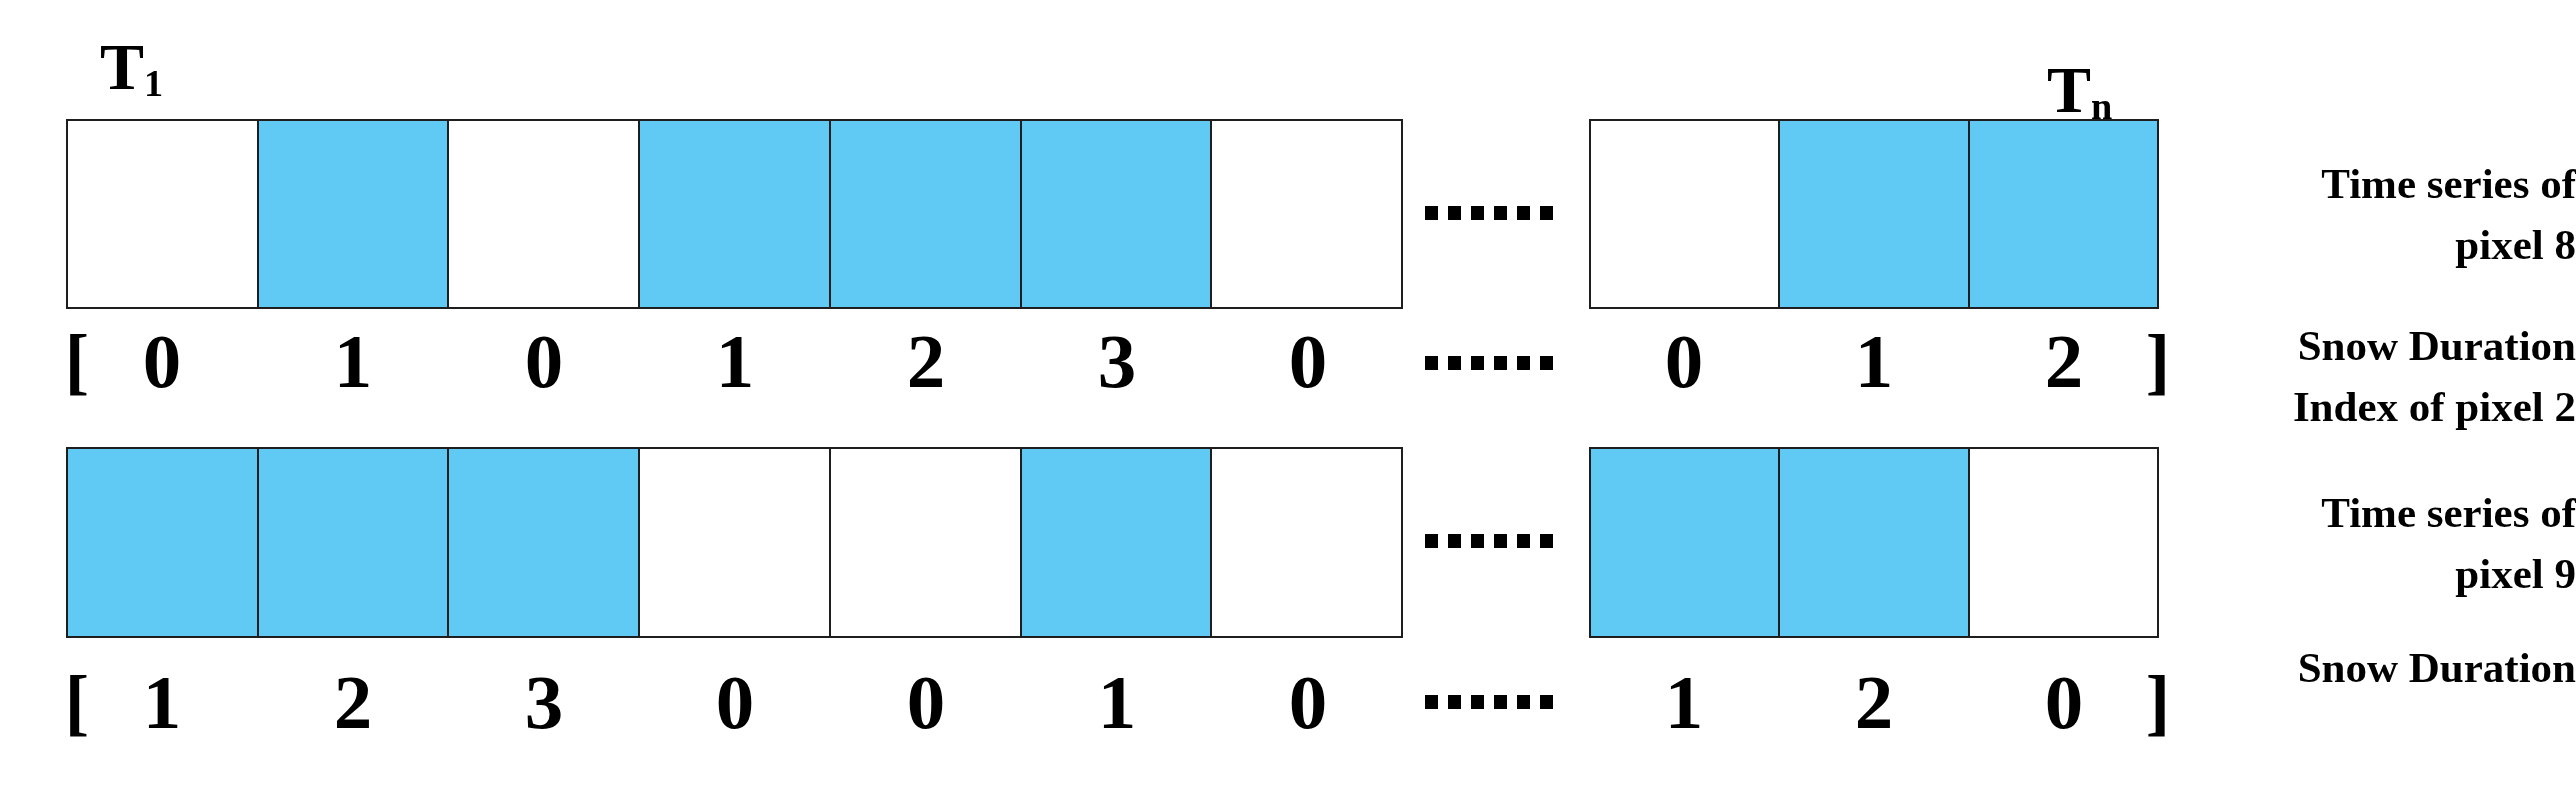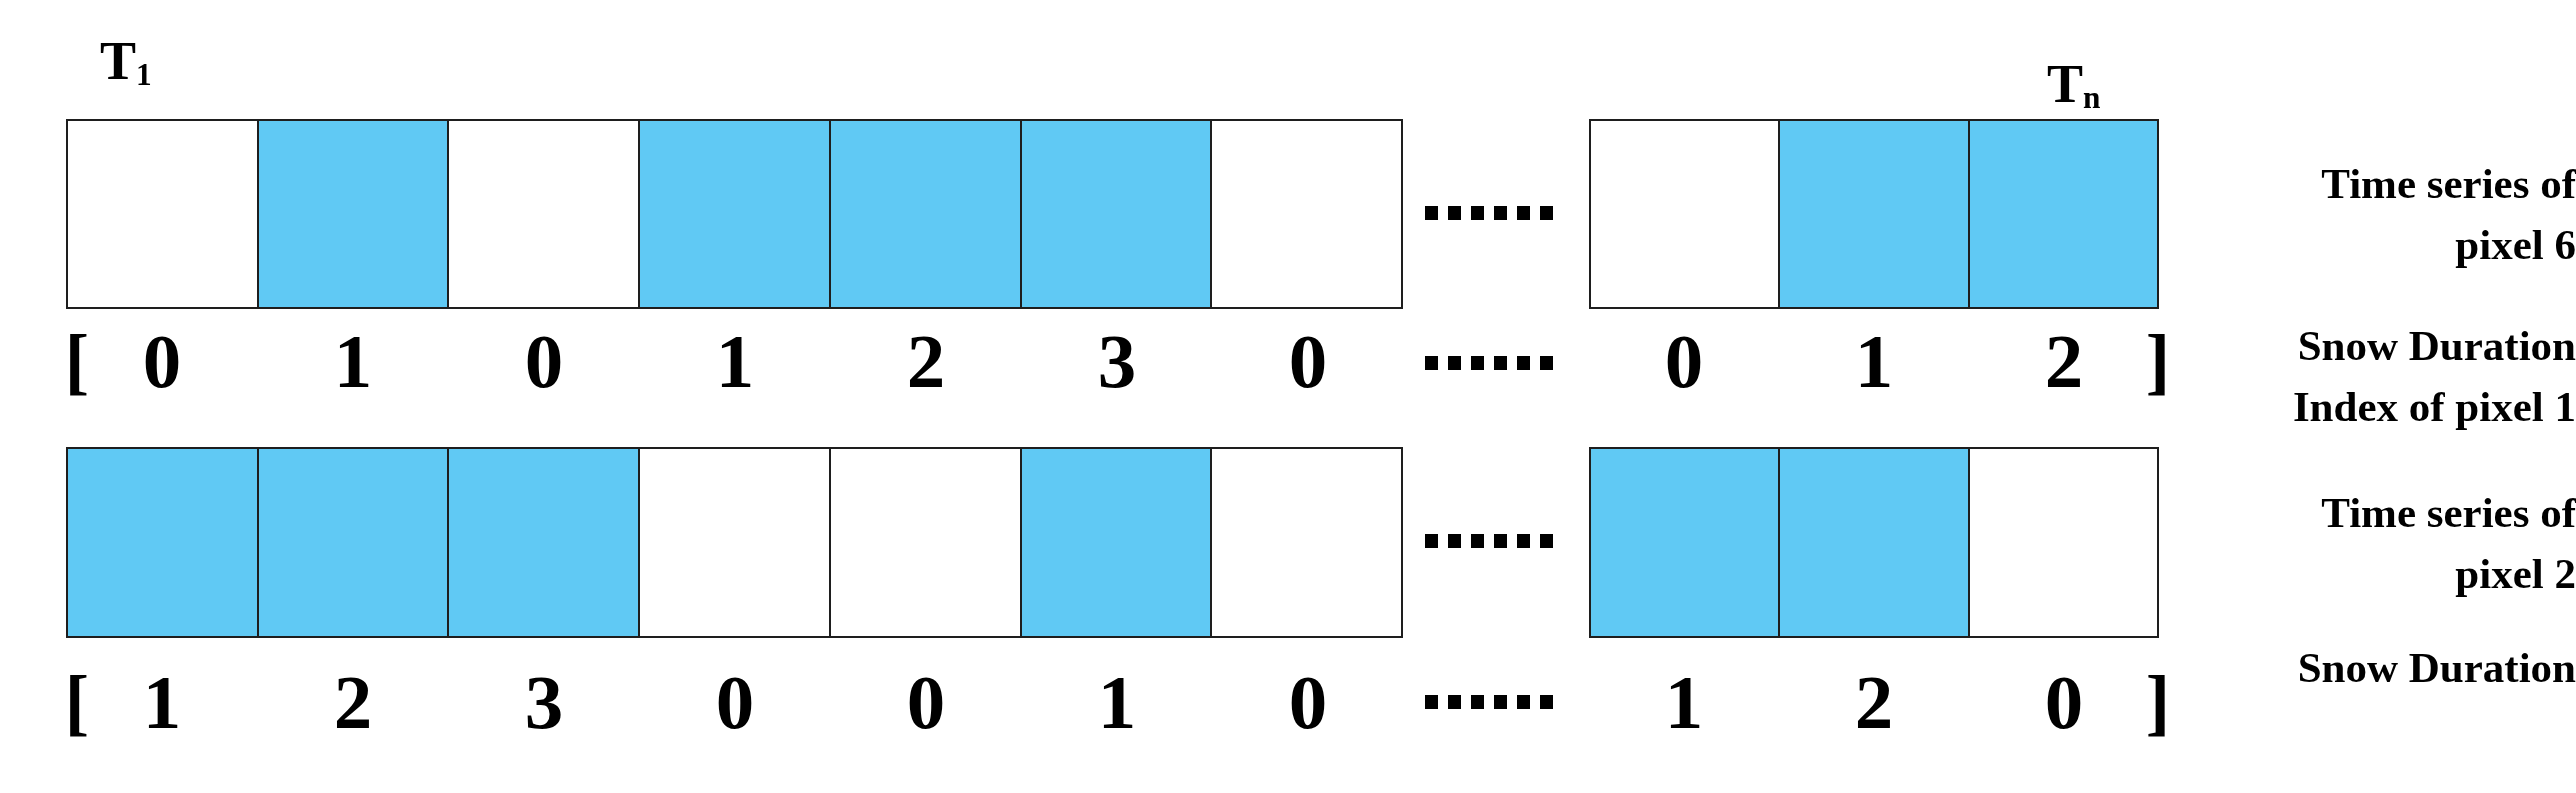--- a/index.html
+++ b/index.html
@@ -14,21 +14,21 @@
     width: 2576px;
     height: 794px;
     background: #fff;
     overflow: hidden;
     font-family: "Liberation Serif", "DejaVu Serif", serif;
     color: var(--text);
   }
   .t-label {
     position: absolute;
     font-weight: bold;
-    font-size: 54px;
+    font-size: 66px;
     line-height: 1;
     white-space: nowrap;
   }
   .t-label sub {
     font-size: 58%;
     vertical-align: baseline;
     position: relative;
     top: 0.18em;
   }
   .strip {
@@ -80,31 +80,31 @@
 <body>
 
 <div class="canvas" id="canvas">
 
   <div class="t-label" style="left:100px; top:34px;"><span>T</span><sub>1</sub></div>
 
   <div class="t-label" style="left:2047px; top:22px;margin-top:35px;"><span>T</span><sub>n</sub></div>
 
   <div class="rlabel" style="top:153px;">
     <div>Time series of</div>
-    <div>pixel 6</div>
+    <div>pixel 8</div>
   </div>
 
   <div class="rlabel" style="top:315px;">
     <div>Snow Duration</div>
-    <div>Index of pixel 1</div>
+    <div>Index of pixel 2</div>
   </div>
 
   <div class="rlabel" style="top:482px;">
     <div>Time series of</div>
-    <div>pixel 2</div>
+    <div>pixel 9</div>
   </div>
 
   <div class="rlabel" style="top:637px;">
     <div>Snow Duration</div>
   </div>
 
 <div class="strip" style="left: 66px; top: 119px; width: 1337px; height: 190px;">
       <div class="cell"></div>
       <div class="cell snow"></div>
       <div class="cell"></div>

